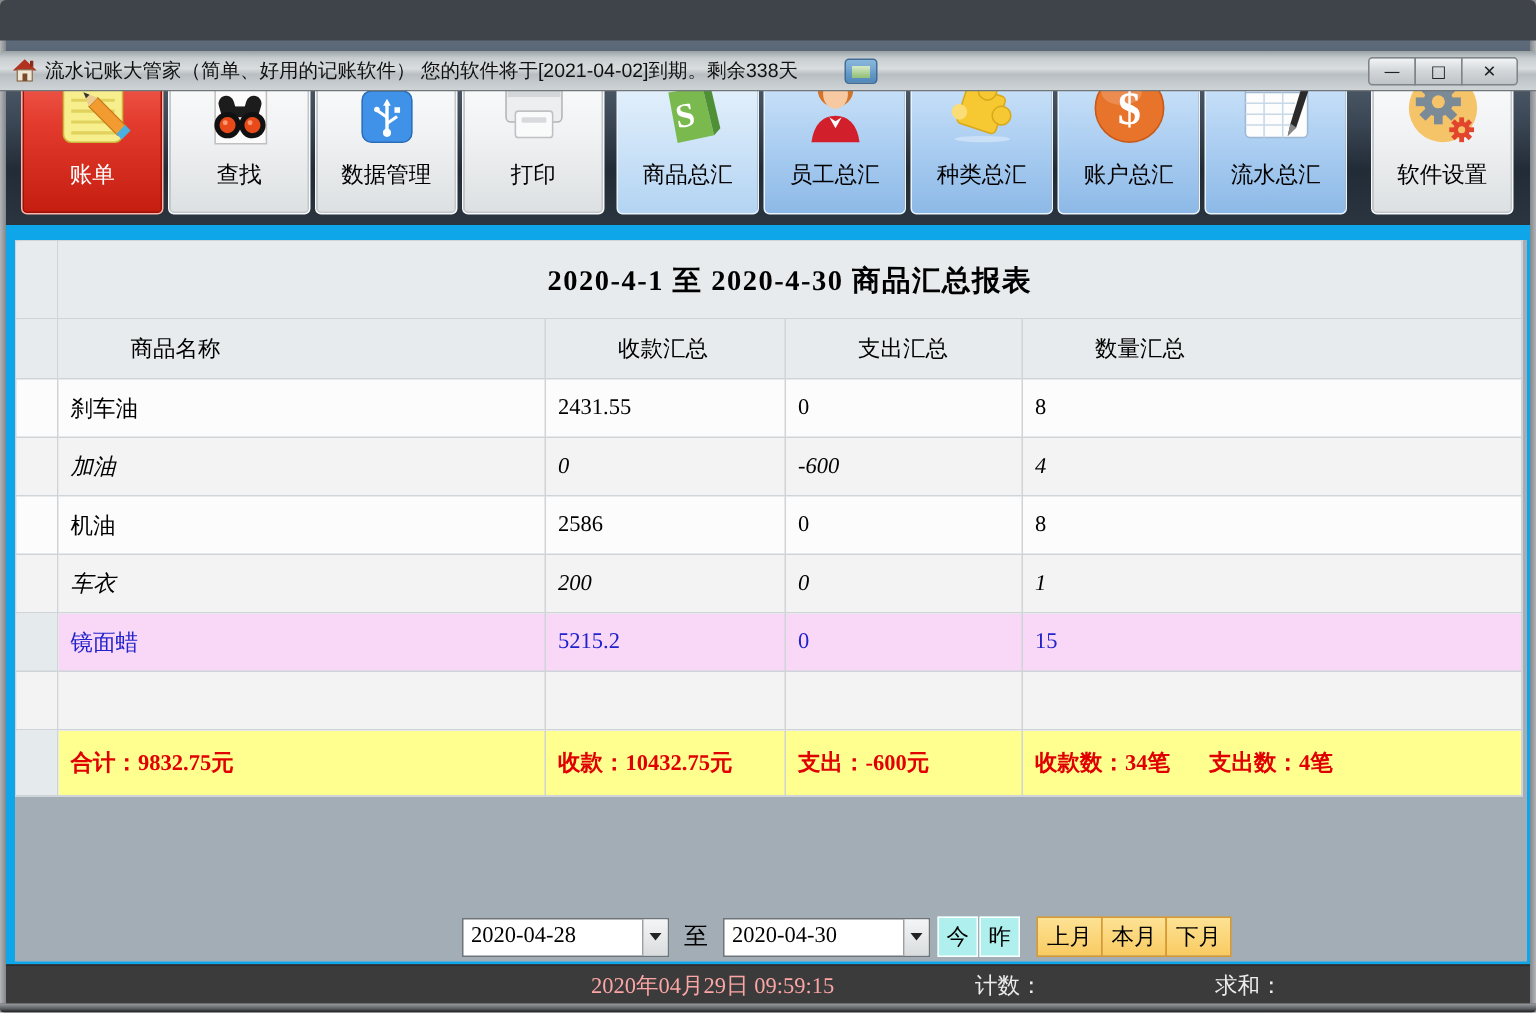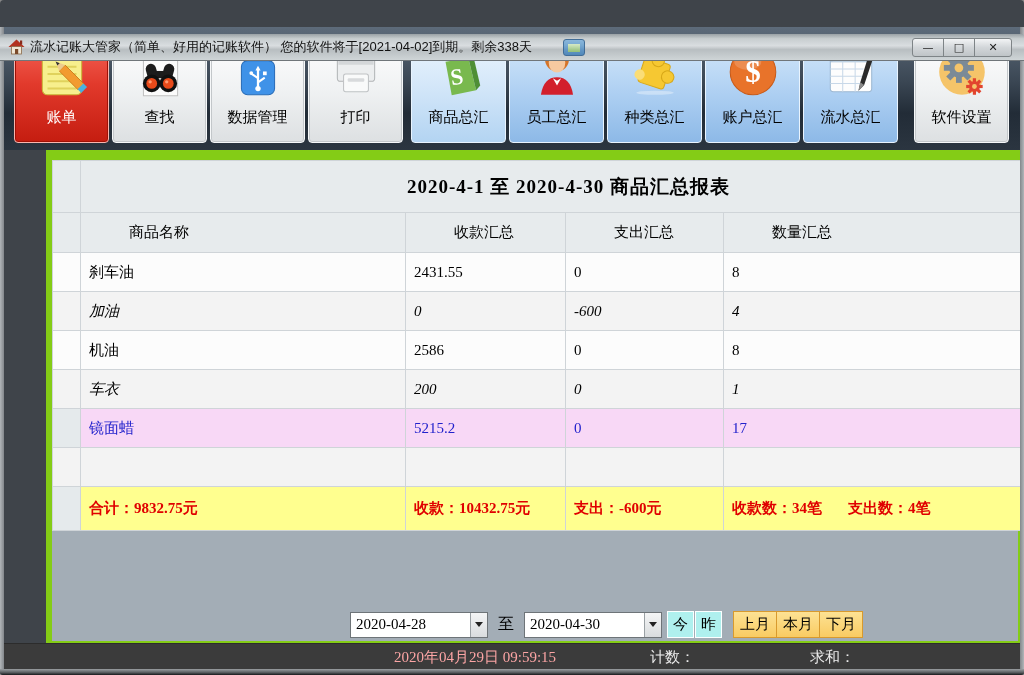--- a/index.html
+++ b/index.html
@@ -53,21 +53,21 @@
       border:1px solid #f9b5ae; box-shadow:inset 0 0 0 1px #a01005; }
   .tb-red .tlabel { color:#fff; }
   .tb-blue { background:linear-gradient(180deg,#d7eafb 0%,#adcff2 55%,#8db9e7 100%);
       border:1px solid #e9f4fe; }
   .tb-blue .tlabel { color:#000; }
   .tb-blue.active { background:linear-gradient(180deg,#eef7fe 0%,#cfe4f8 55%,#b3d4f2 100%); }
   .gap8 { width:5px; flex:0 0 auto; }
   .gap16 { width:13px; flex:0 0 auto; }
 
   
-  .content { position:absolute; top:150px; left:4px; right:4px; bottom:32px; background:#84cc16;margin-left:42px; }
+  .content { position:absolute; top:150px; left:4px; right:4px; bottom:32px; background:#0ea5e9; }
   .surface { position:absolute; left:6px; top:10px; right:2px; bottom:2px; background:#a3adb6; }
 
   table.report { border-collapse:collapse; table-layout:fixed; width:1004px;
       position:absolute; left:0; top:0; background:#fff; border:1px solid #8f979c; }
   table.report td { border:1px solid #cfd4d8; padding:0 0 0 8px; overflow:hidden; white-space:nowrap; }
   td.gutter { background:#e5eaec; border:1px solid #8f979c; padding:0; }
   tr.title-row td { height:52px; background:#e7ebed; text-align:center; padding:0;
       font-size:19px; font-weight:bold; letter-spacing:1px; }
   tr.head-row td { height:40px; background:#e7ebed; font-size:15px;padding-left:48px; }
   tr.data-row td { height:39px; font-size:15px; }
@@ -324,21 +324,21 @@
           <td>车衣</td>
           <td>200</td>
           <td>0</td>
           <td>1</td>
         </tr>
         <tr class="data-row row-pink">
           <td class="gutter"></td>
           <td>镜面蜡</td>
           <td>5215.2</td>
           <td>0</td>
-          <td>17</td>
+          <td>15</td>
         </tr>
         <tr class="empty-row">
           <td class="gutter"></td>
           <td></td>
               <td></td>
               <td></td>
               <td></td>
         </tr>
         <tr class="sum-row">
           <td class="gutter"></td>

